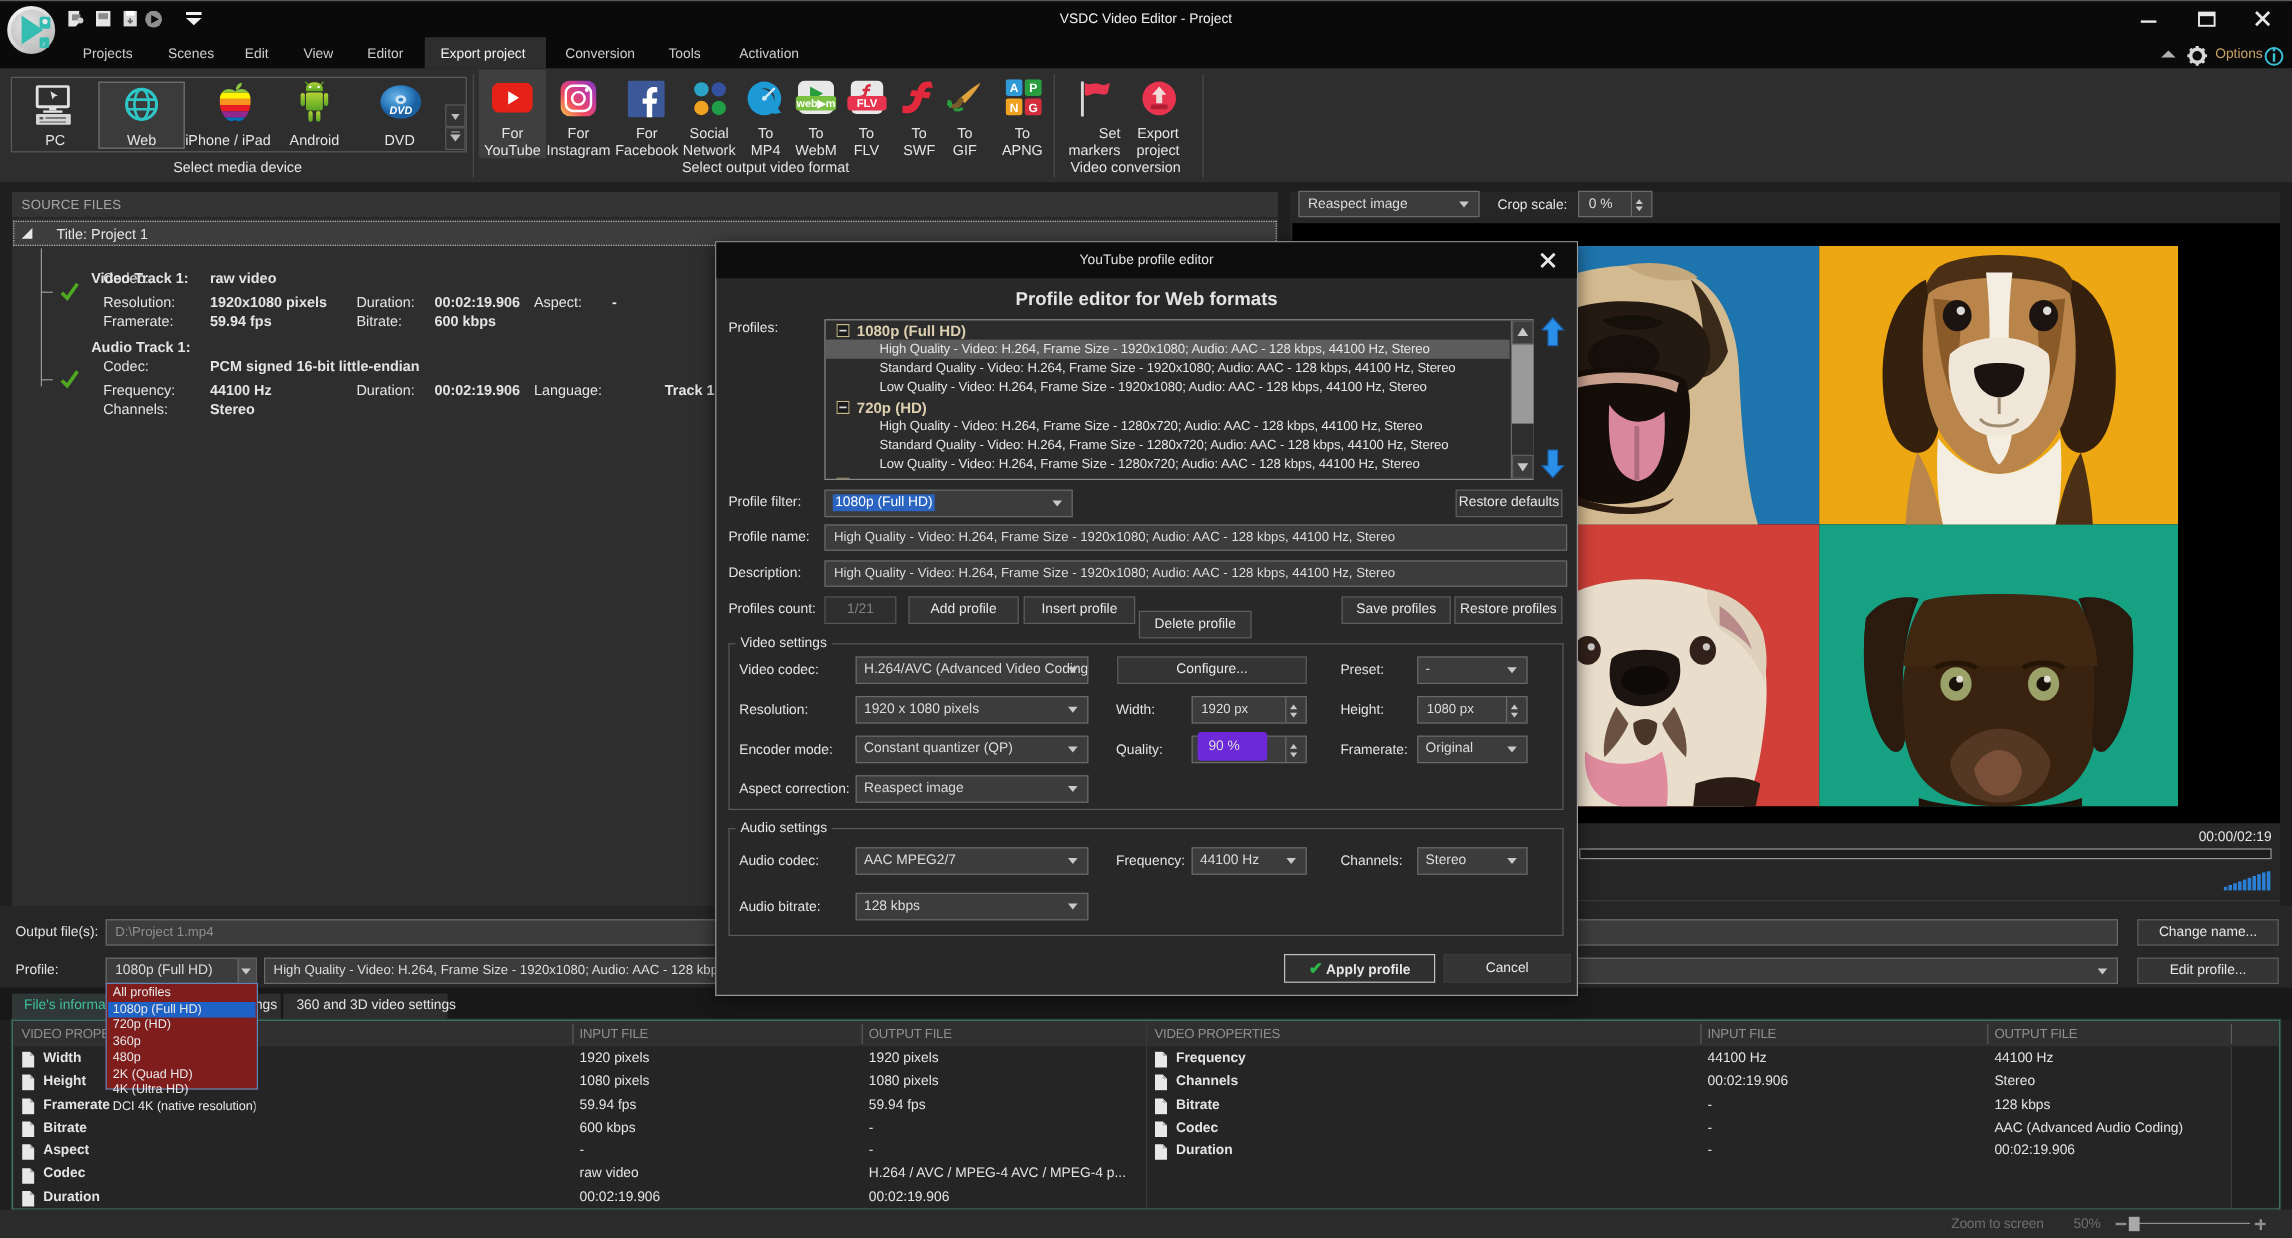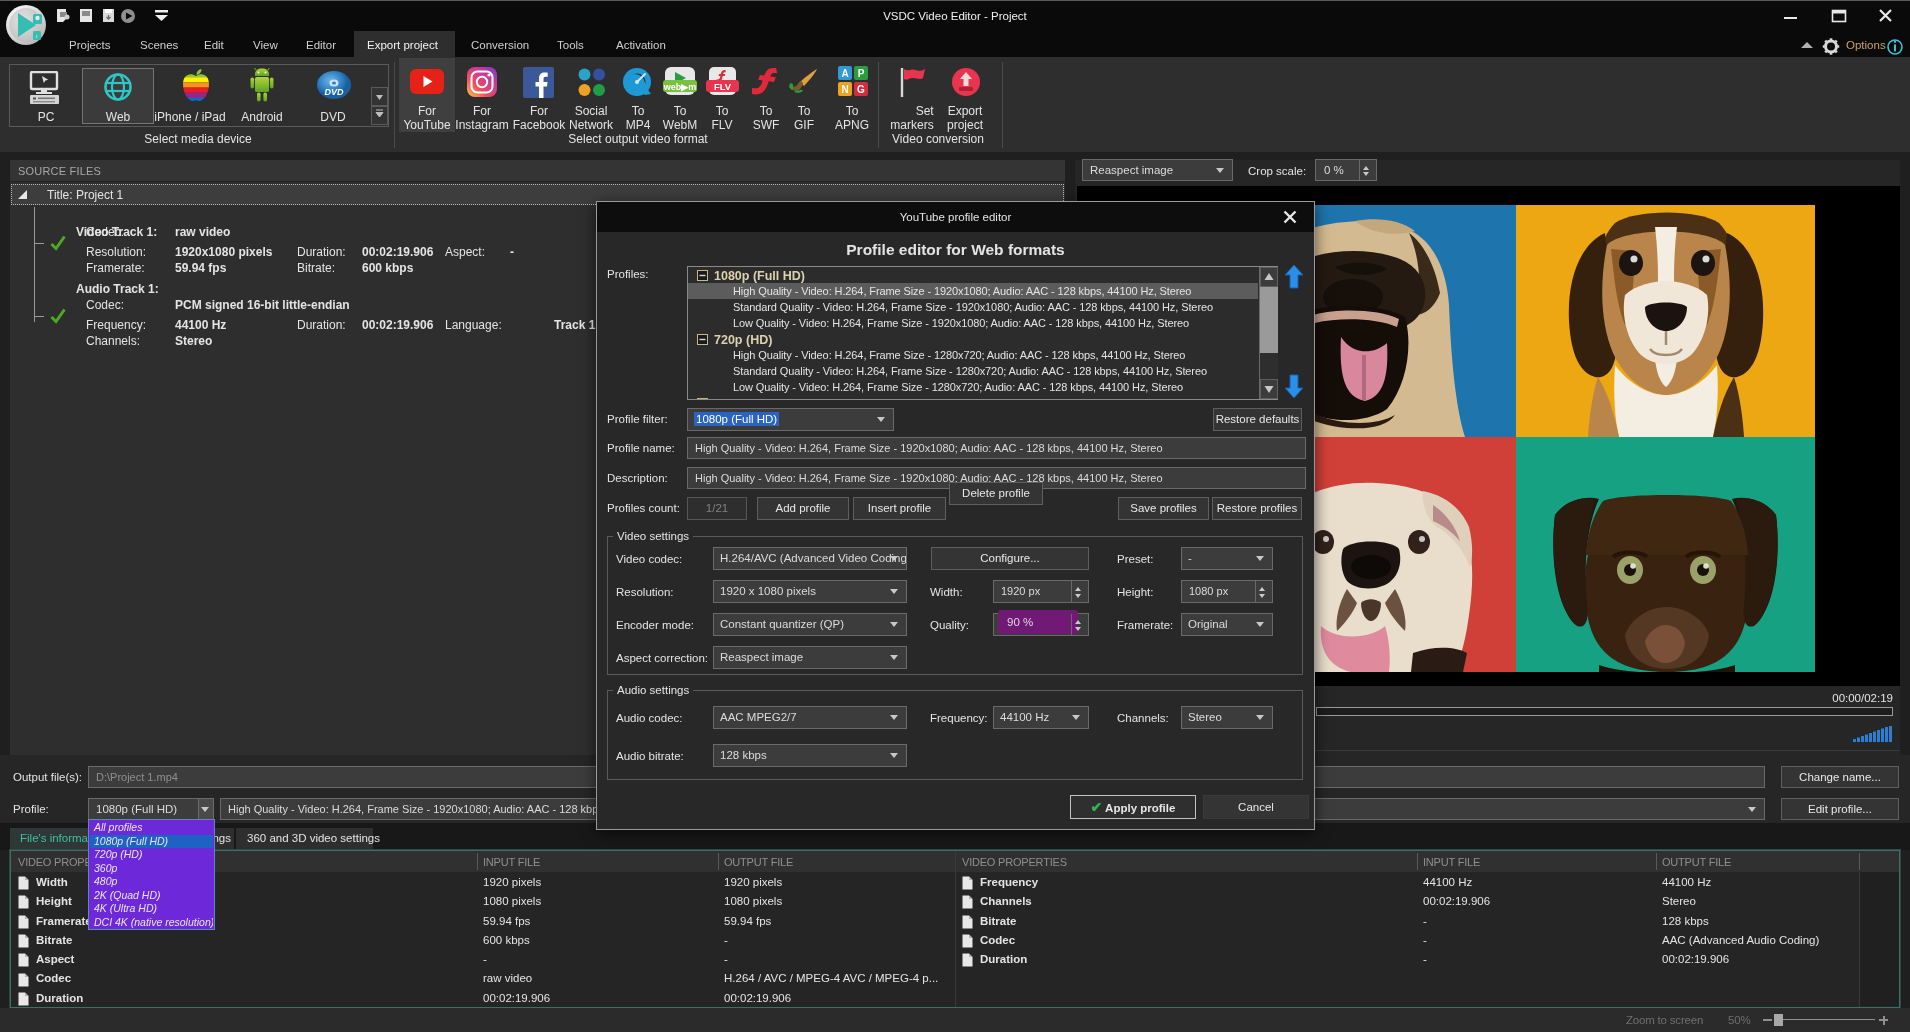--- a/index.html
+++ b/index.html
@@ -581,21 +581,21 @@
 <div class="dar" style="left:877px;top:417px;"></div>
 <div class="btn" style="left:1213px;top:408px;width:89px;height:23px;line-height:21px;">Restore defaults</div>
 <div class="lb" style="left:607px;top:442px;">Profile name:</div>
 <div class="inp" style="left:687px;top:437px;width:619px;height:22px;line-height:20px;padding-left:7px;">High Quality - Video: H.264, Frame Size - 1920x1080; Audio: AAC - 128 kbps, 44100 Hz, Stereo</div>
 <div class="lb" style="left:607px;top:472px;">Description:</div>
 <div class="inp" style="left:687px;top:467px;width:619px;height:22px;line-height:20px;padding-left:7px;">High Quality - Video: H.264, Frame Size - 1920x1080; Audio: AAC - 128 kbps, 44100 Hz, Stereo</div>
 <div class="lb" style="left:607px;top:502px;">Profiles count:</div>
 <div class="abs" style="left:687px;top:497px;width:60px;height:23px;background:#2e2e2e;border:1px solid #555;color:#808080;font-size:11.5px;text-align:center;line-height:21px;">1/21</div>
 <div class="btn" style="left:757px;top:497px;width:92px;height:23px;line-height:21px;">Add profile</div>
 <div class="btn" style="left:853px;top:497px;width:93px;height:23px;line-height:21px;">Insert profile</div>
-<div class="btn" style="left:949px;top:482px;width:94px;height:23px;line-height:21px;">Delete profile</div>
+<div class="btn" style="left:949px;top:509px;width:94px;height:23px;line-height:21px;">Delete profile</div>
 <div class="btn" style="left:1118px;top:497px;width:91px;height:23px;line-height:21px;">Save profiles</div>
 <div class="btn" style="left:1212px;top:497px;width:90px;height:23px;line-height:21px;">Restore profiles</div>
 <div class="fs" style="left:607px;top:536px;width:696px;height:139px;"></div>
 <div class="fs-leg" style="left:613px;top:530px;">Video settings</div>
 <div class="lb" style="left:616px;top:553px;">Video codec:</div>
 <div class="dd" style="left:713px;top:547px;width:194px;height:23px;line-height:21px;padding-left:6px;">H.264/AVC (Advanced Video Coding</div>
 <div class="dar" style="left:890px;top:556px;"></div>
 <div class="btn" style="left:931px;top:547px;width:158px;height:23px;line-height:21px;">Configure...</div>
 <div class="lb" style="left:1117px;top:553px;">Preset:</div>
 <div class="dd" style="left:1181px;top:547px;width:92px;height:23px;line-height:21px;padding-left:6px;">-</div>
@@ -611,21 +611,21 @@
 <div class="lb" style="left:1117px;top:586px;">Height:</div>
 <div class="inp" style="left:1181px;top:580px;width:92px;height:23px;line-height:21px;padding-left:7px;">1080 px</div>
 <div class="abs" style="left:1255px;top:581px;width:17px;height:21px;border-left:1px solid #6a6a6a;"></div>
 <div class="spinbtn" style="left:1259px;top:584px;border-bottom:4px solid #c8c8c8;"></div>
 <div class="spinbtn" style="left:1259px;top:594px;border-top:4px solid #c8c8c8;"></div>
 <div class="lb" style="left:616px;top:619px;">Encoder mode:</div>
 <div class="dd" style="left:713px;top:613px;width:194px;height:23px;line-height:21px;padding-left:6px;">Constant quantizer (QP)</div>
 <div class="dar" style="left:890px;top:622px;"></div>
 <div class="lb" style="left:930px;top:619px;">Quality:</div>
 <div class="inp" style="left:993px;top:613px;width:96px;height:23px;"></div>
-<div class="abs" style="left:998px;top:610px;width:80px;height:24px;background:#701a75;border-radius:3px;color:#dcdcdc;font-size:11.5px;line-height:24px;padding-left:9px;">90 %</div>
+<div class="abs" style="left:998px;top:610px;width:58px;height:24px;background:#6d28d9;border-radius:3px;color:#dcdcdc;font-size:11.5px;line-height:24px;padding-left:9px;">90 %</div>
 <div class="abs" style="left:1071px;top:614px;width:17px;height:21px;border-left:1px solid #6a6a6a;"></div>
 <div class="spinbtn" style="left:1075px;top:617px;border-bottom:4px solid #c8c8c8;"></div>
 <div class="spinbtn" style="left:1075px;top:627px;border-top:4px solid #c8c8c8;"></div>
 <div class="lb" style="left:1117px;top:619px;">Framerate:</div>
 <div class="dd" style="left:1181px;top:613px;width:92px;height:23px;line-height:21px;padding-left:6px;">Original</div>
 <div class="dar" style="left:1256px;top:622px;"></div>
 <div class="lb" style="left:616px;top:652px;">Aspect correction:</div>
 <div class="dd" style="left:713px;top:646px;width:194px;height:23px;line-height:21px;padding-left:6px;">Reaspect image</div>
 <div class="dar" style="left:890px;top:655px;"></div>
 <div class="fs" style="left:607px;top:690px;width:696px;height:90px;"></div>
@@ -637,21 +637,21 @@
 <div class="dd" style="left:993px;top:706px;width:96px;height:23px;line-height:21px;padding-left:6px;">44100 Hz</div>
 <div class="dar" style="left:1072px;top:715px;"></div>
 <div class="lb" style="left:1117px;top:712px;">Channels:</div>
 <div class="dd" style="left:1181px;top:706px;width:92px;height:23px;line-height:21px;padding-left:6px;">Stereo</div>
 <div class="dar" style="left:1256px;top:715px;"></div>
 <div class="lb" style="left:616px;top:750px;">Audio bitrate:</div>
 <div class="dd" style="left:713px;top:744px;width:194px;height:23px;line-height:21px;padding-left:6px;">128 kbps</div>
 <div class="dar" style="left:890px;top:753px;"></div>
 <div class="btn" style="left:1070px;top:795px;width:126px;height:24px;line-height:22px;border:1px solid #c2c2c2;background:#2f2f2f;font-weight:bold;"><span style="color:#2db84d;font-size:14px;">✔</span> Apply profile</div>
 <div class="btn" style="left:1203px;top:795px;width:106px;height:24px;line-height:22px;border:1px solid #3a3a3a;">Cancel</div>
-<div class="abs" style="left:88px;top:819px;width:127px;height:111px;background:#6d28d9;border:1px solid #5f87b8;font-style:italic;">
+<div class="abs" style="left:88px;top:819px;width:127px;height:89px;background:#7f1d1d;border:1px solid #5f87b8;">
       <div style="position:absolute;left:1px;top:1.0px;width:123px;height:13.5px;color:#e8e8e8;font-size:10.5px;line-height:13.5px;padding-left:4px;white-space:nowrap;overflow:hidden;">All profiles</div>
       <div style="position:absolute;left:1px;top:14.5px;width:123px;height:13.5px;background:#1f62c5;color:#e8e8e8;font-size:10.5px;line-height:13.5px;padding-left:4px;white-space:nowrap;overflow:hidden;">1080p (Full HD)</div>
       <div style="position:absolute;left:1px;top:28.0px;width:123px;height:13.5px;color:#e8e8e8;font-size:10.5px;line-height:13.5px;padding-left:4px;white-space:nowrap;overflow:hidden;">720p (HD)</div>
       <div style="position:absolute;left:1px;top:41.5px;width:123px;height:13.5px;color:#e8e8e8;font-size:10.5px;line-height:13.5px;padding-left:4px;white-space:nowrap;overflow:hidden;">360p</div>
       <div style="position:absolute;left:1px;top:55.0px;width:123px;height:13.5px;color:#e8e8e8;font-size:10.5px;line-height:13.5px;padding-left:4px;white-space:nowrap;overflow:hidden;">480p</div>
       <div style="position:absolute;left:1px;top:68.5px;width:123px;height:13.5px;color:#e8e8e8;font-size:10.5px;line-height:13.5px;padding-left:4px;white-space:nowrap;overflow:hidden;">2K (Quad HD)</div>
       <div style="position:absolute;left:1px;top:82.0px;width:123px;height:13.5px;color:#e8e8e8;font-size:10.5px;line-height:13.5px;padding-left:4px;white-space:nowrap;overflow:hidden;">4K (Ultra HD)</div>
       <div style="position:absolute;left:1px;top:95.5px;width:123px;height:13.5px;color:#e8e8e8;font-size:10.5px;line-height:13.5px;padding-left:4px;white-space:nowrap;overflow:hidden;">DCI 4K (native resolution)</div>
     </div>
 </div>

